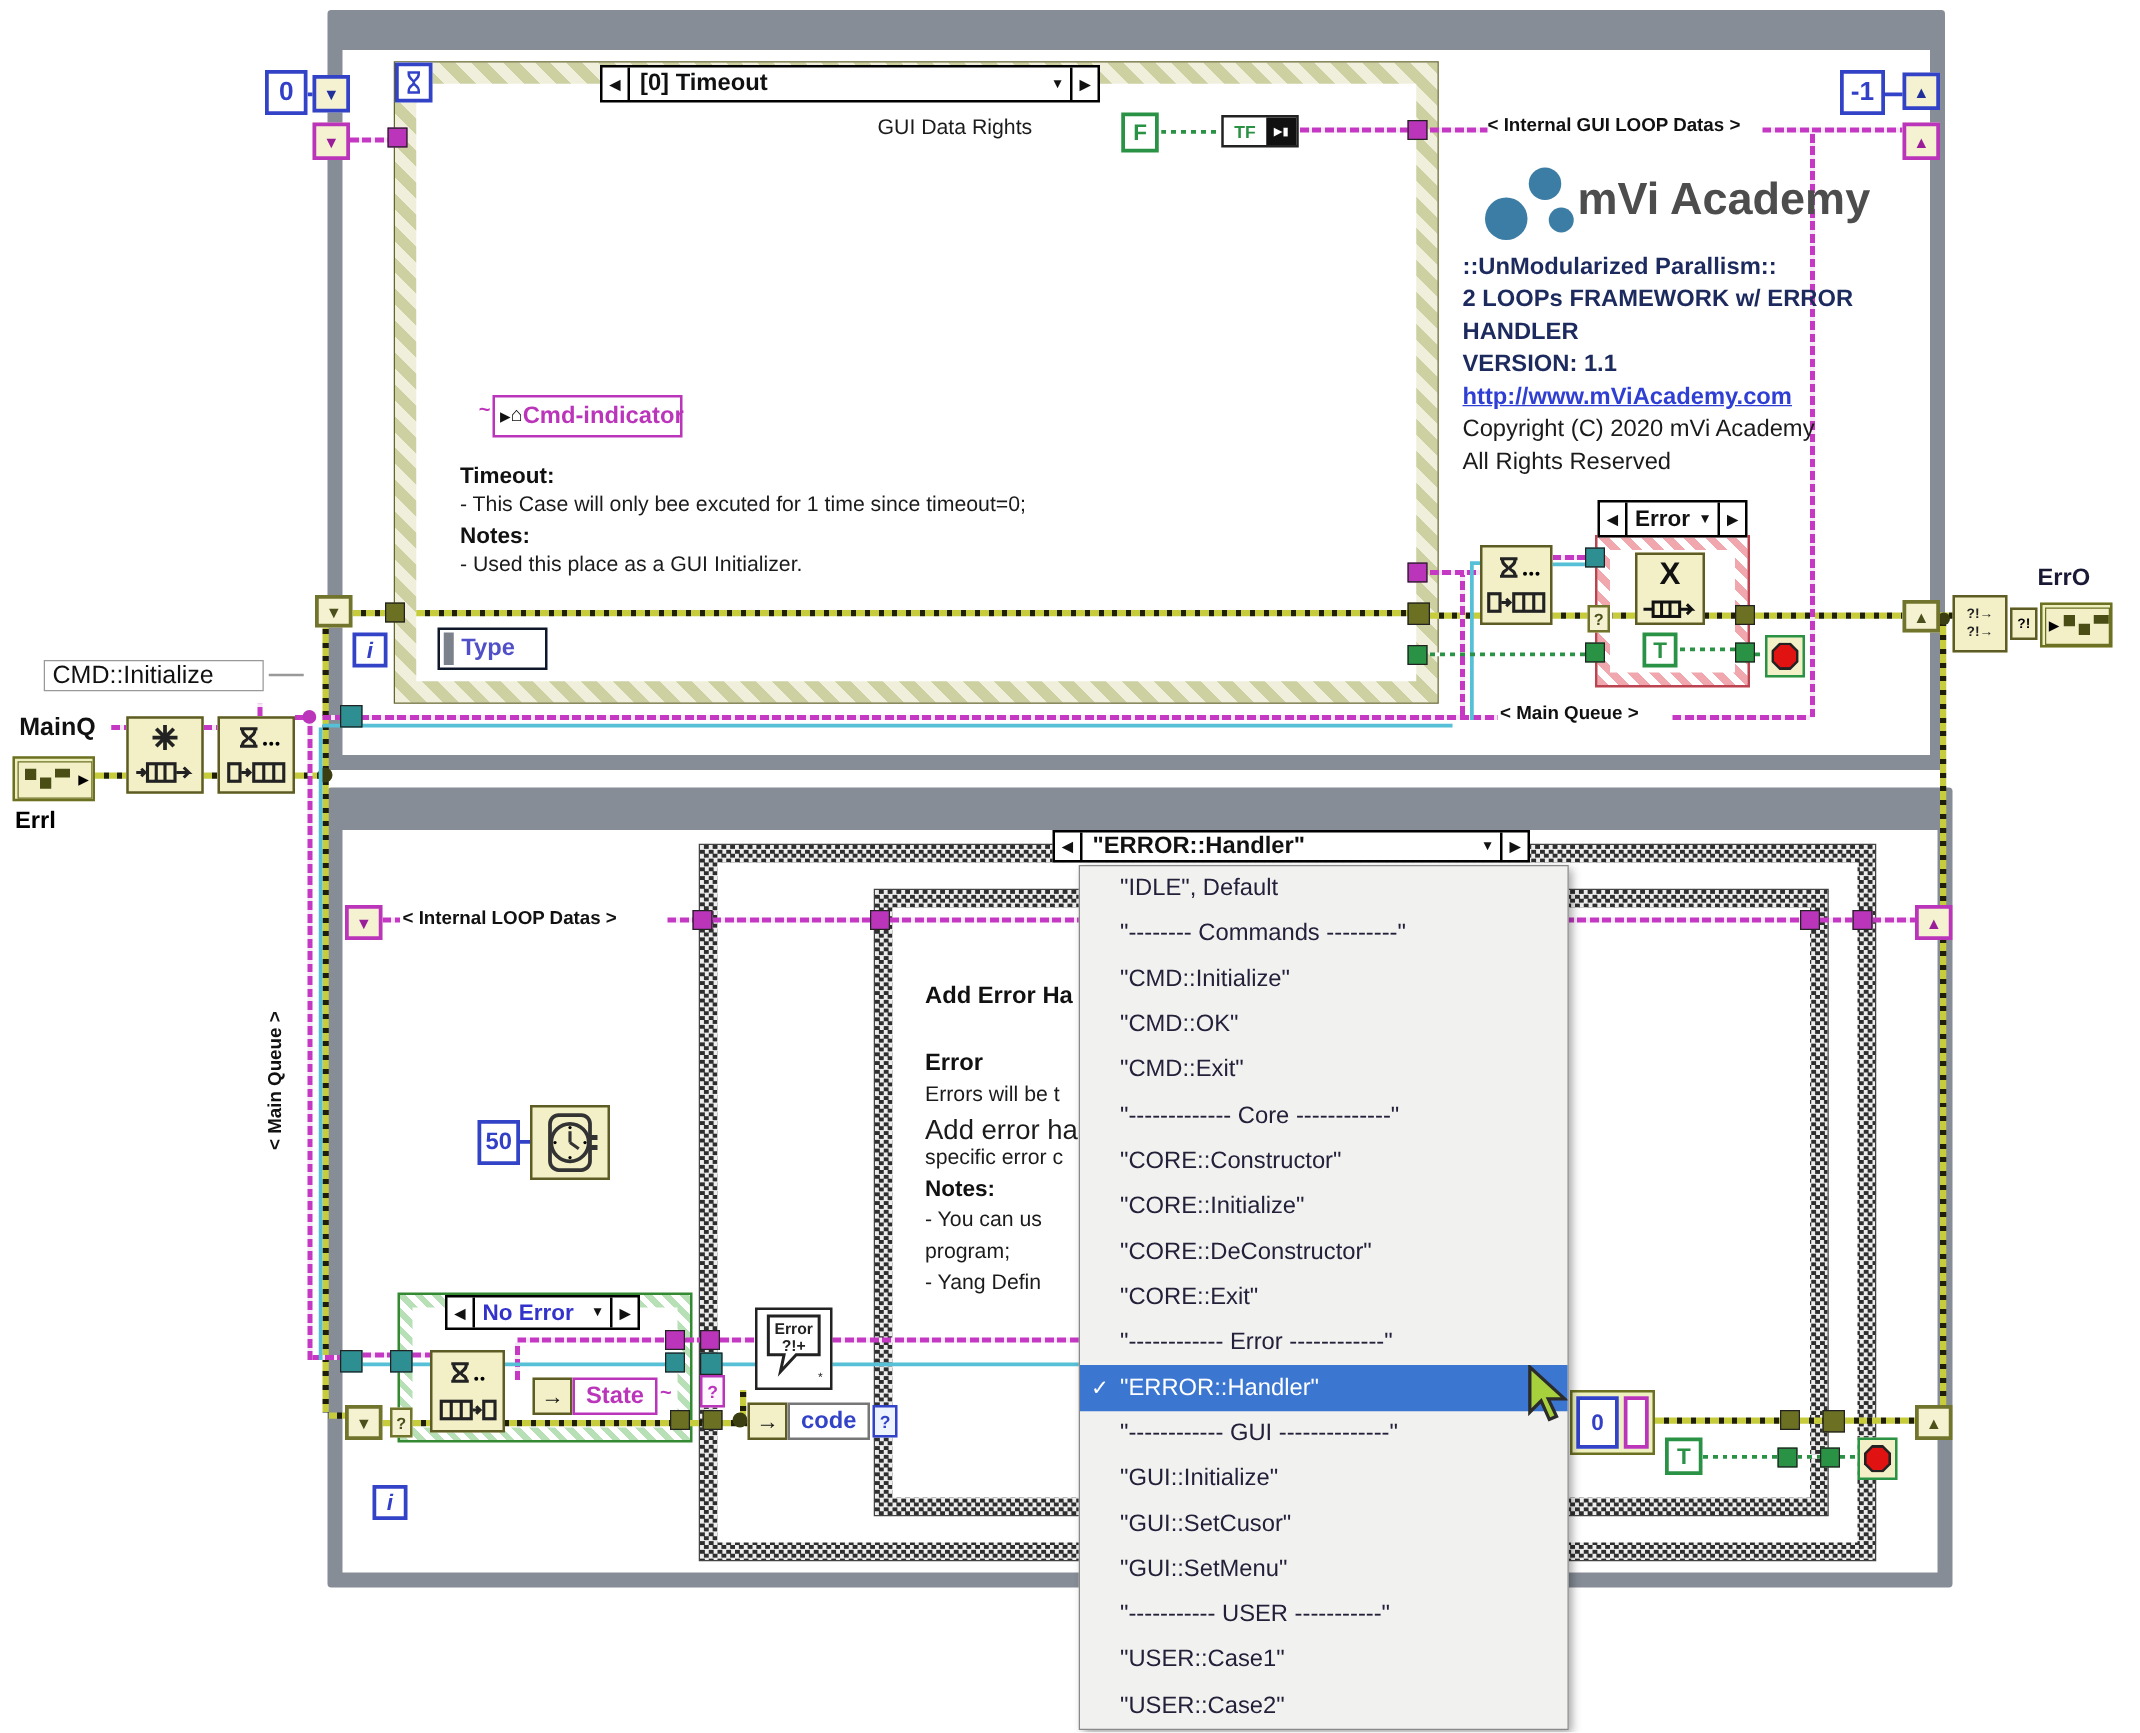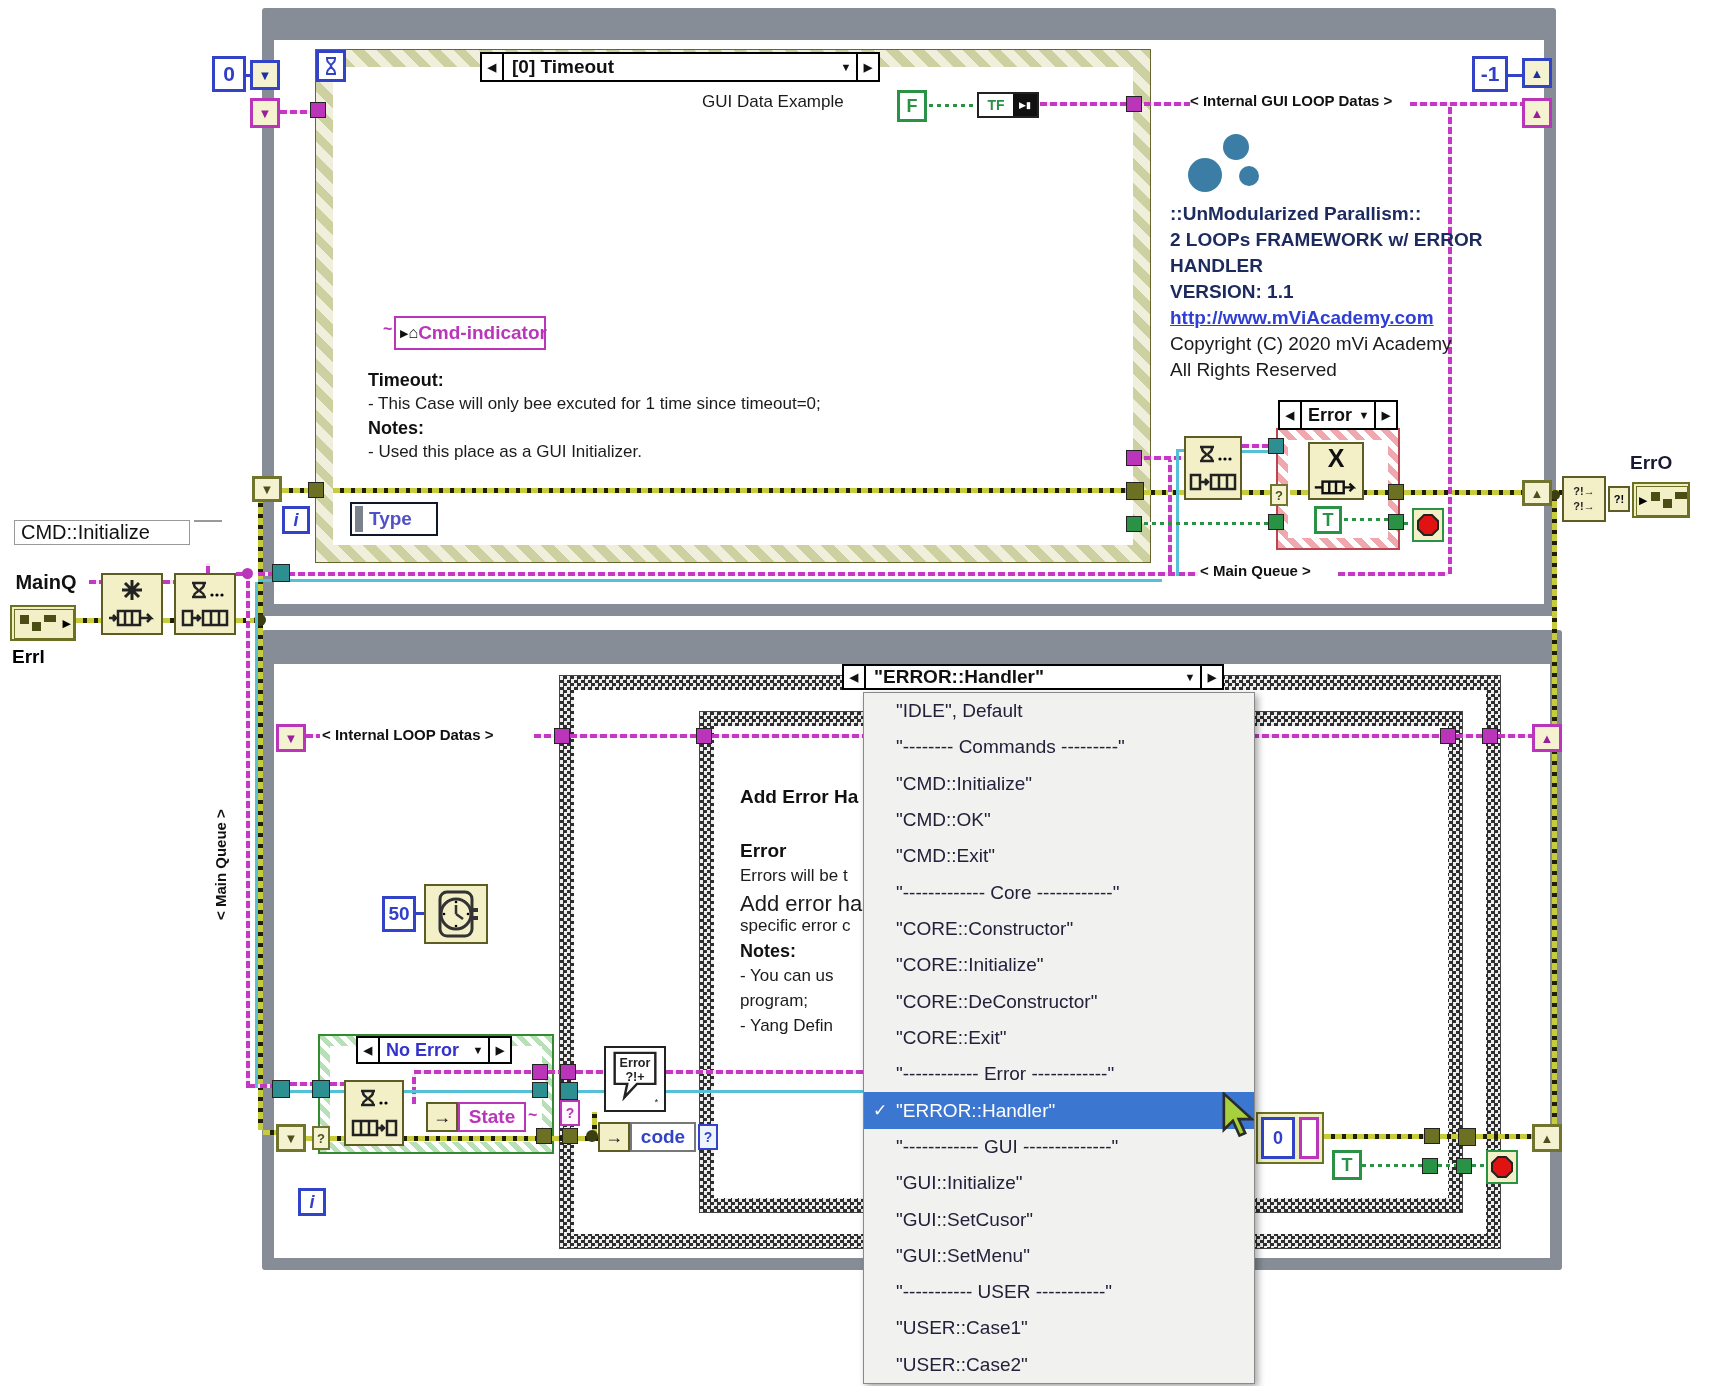--- a/index.html
+++ b/index.html
@@ -215,31 +215,32 @@
       </svg>
   </div>
 
   <div class="a sel" style="left:480px;top:52px;width:400px;height:30px;font-size:19px">
     <span class="sa">◀</span>
     <span class="st">[0] Timeout</span>
     <span class="sd">▼</span>
     <span class="sa2">▶</span>
   </div>
 
-  <div class="a txt" style="left:702px;top:92px;font-size:17px">GUI Data Example</div>
+  <div class="a txt" style="left:702px;top:92px;font-size:17px">GUI Data Rights</div>
   <div class="a gb" style="left:897px;top:90px;width:30px;height:32px">F</div>
   <div class="a" style="left:977px;top:92px;width:62px;height:26px;border:2px solid #222;background:#fff;display:flex">
     <span style="flex:1;color:#2a9245;font-weight:bold;font-size:14px;display:flex;align-items:center;justify-content:center">TF</span>
     <span style="width:24px;background:#111;color:#fff;font-size:9px;display:flex;align-items:center;justify-content:center">▶▮</span>
   </div>
   <div class="a lbl" style="left:1190px;top:92px;font-size:15px">&lt; Internal GUI LOOP Datas &gt;</div>
 
   <div class="a jd" style="left:1188px;top:158px;width:34px;height:34px;background:#3b7da4"></div>
   <div class="a jd" style="left:1223px;top:134px;width:26px;height:26px;background:#3b7da4"></div>
   <div class="a jd" style="left:1239px;top:166px;width:20px;height:20px;background:#3b7da4"></div>
+  <div class="a lbl" style="left:1262px;top:138px;font-size:36px;color:#4d4d4d">mVi Academy</div>
   <div class="a brand" style="left:1170px;top:203px">::UnModularized Parallism::</div>
   <div class="a brand" style="left:1170px;top:229px">2 LOOPs FRAMEWORK w/ ERROR</div>
   <div class="a brand" style="left:1170px;top:255px">HANDLER</div>
   <div class="a brand" style="left:1170px;top:281px">VERSION: 1.1</div>
   <div class="a brand" style="left:1170px;top:307px;color:#2f3fd4;text-decoration:underline">http://www.mViAcademy.com</div>
   <div class="a txt" style="left:1170px;top:333px;font-size:19px">Copyright (C) 2020 mVi Academy</div>
   <div class="a txt" style="left:1170px;top:359px;font-size:19px">All Rights Reserved</div>
 
   <div class="a mg" style="left:362px;top:316px;width:20px;height:34px"></div>
   <span class="a" style="left:383px;top:320px;color:#bb35bb;font-weight:bold">~</span>
@@ -313,21 +314,21 @@
     <div style="width:100%;height:100%;border:1px solid #6b7022;background:#f3f0c8;position:relative">
       <span class="a" style="left:2px;top:7px;font-size:11px">▶</span>
       <div class="a" style="left:14px;top:5px;width:9px;height:9px;background:#4a4e14"></div>
       <div class="a" style="left:26px;top:12px;width:9px;height:9px;background:#4a4e14"></div>
       <div class="a" style="left:38px;top:5px;width:12px;height:7px;background:#4a4e14"></div>
     </div>
   </div>
 
   <div class="a lbl" style="left:1200px;top:562px;font-size:15px">&lt; Main Queue &gt;</div>
 
-  <div class="a mg" style="left:11px;top:517px;width:214px;height:46px;padding:3px;display:flex;align-items:flex-start;gap:4px">
+  <div class="a mg" style="left:32px;top:517px;width:214px;height:46px;padding:3px;display:flex;align-items:center;gap:4px">
     <div style="flex:1;border:1px solid #999;background:#fff;display:flex;align-items:center;padding-left:6px;font-size:20px;color:#111;white-space:nowrap">CMD::Initialize</div>
     <div style="width:26px;border:1px solid #999;background:#fff"></div>
   </div>
   <div class="a mg" style="left:3px;top:565px;width:86px;height:34px;display:flex;align-items:center;justify-content:center;font-size:20px;font-weight:bold;color:#111">MainQ</div>
   <div class="a node" style="left:101px;top:573px;width:62px;height:62px">
     <svg width="54" height="58" viewBox="0 0 54 58">
         <g fill="none" stroke="#222" stroke-width="3">
           <path d="M27 5v20M17 15h20M20 8l14 14M34 8L20 22"></path>
         </g>
         <g fill="none" stroke="#222" stroke-width="2.5">

